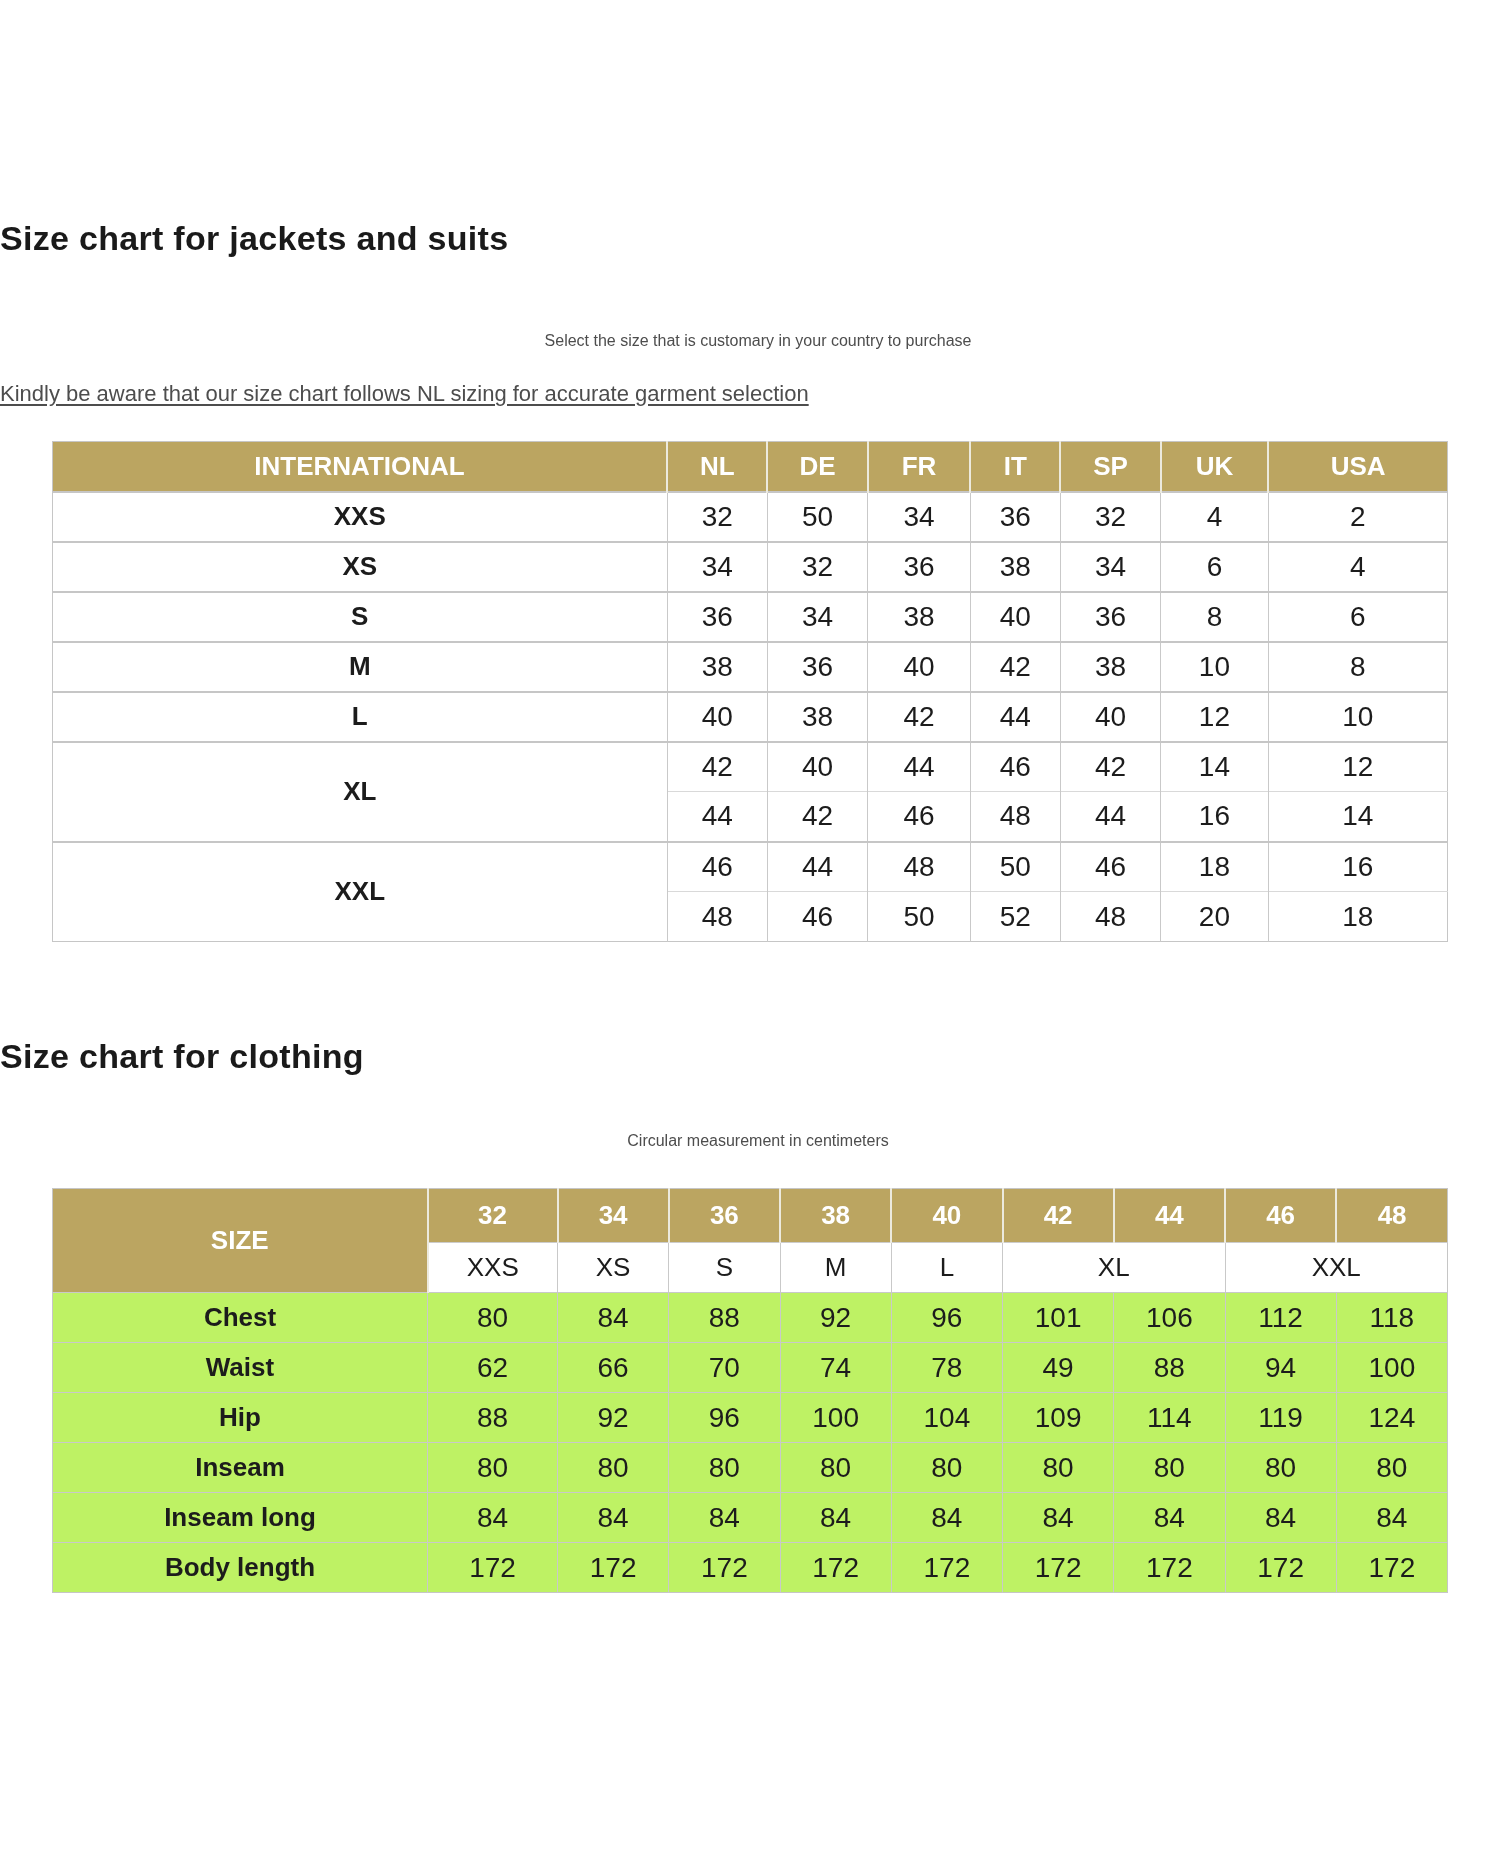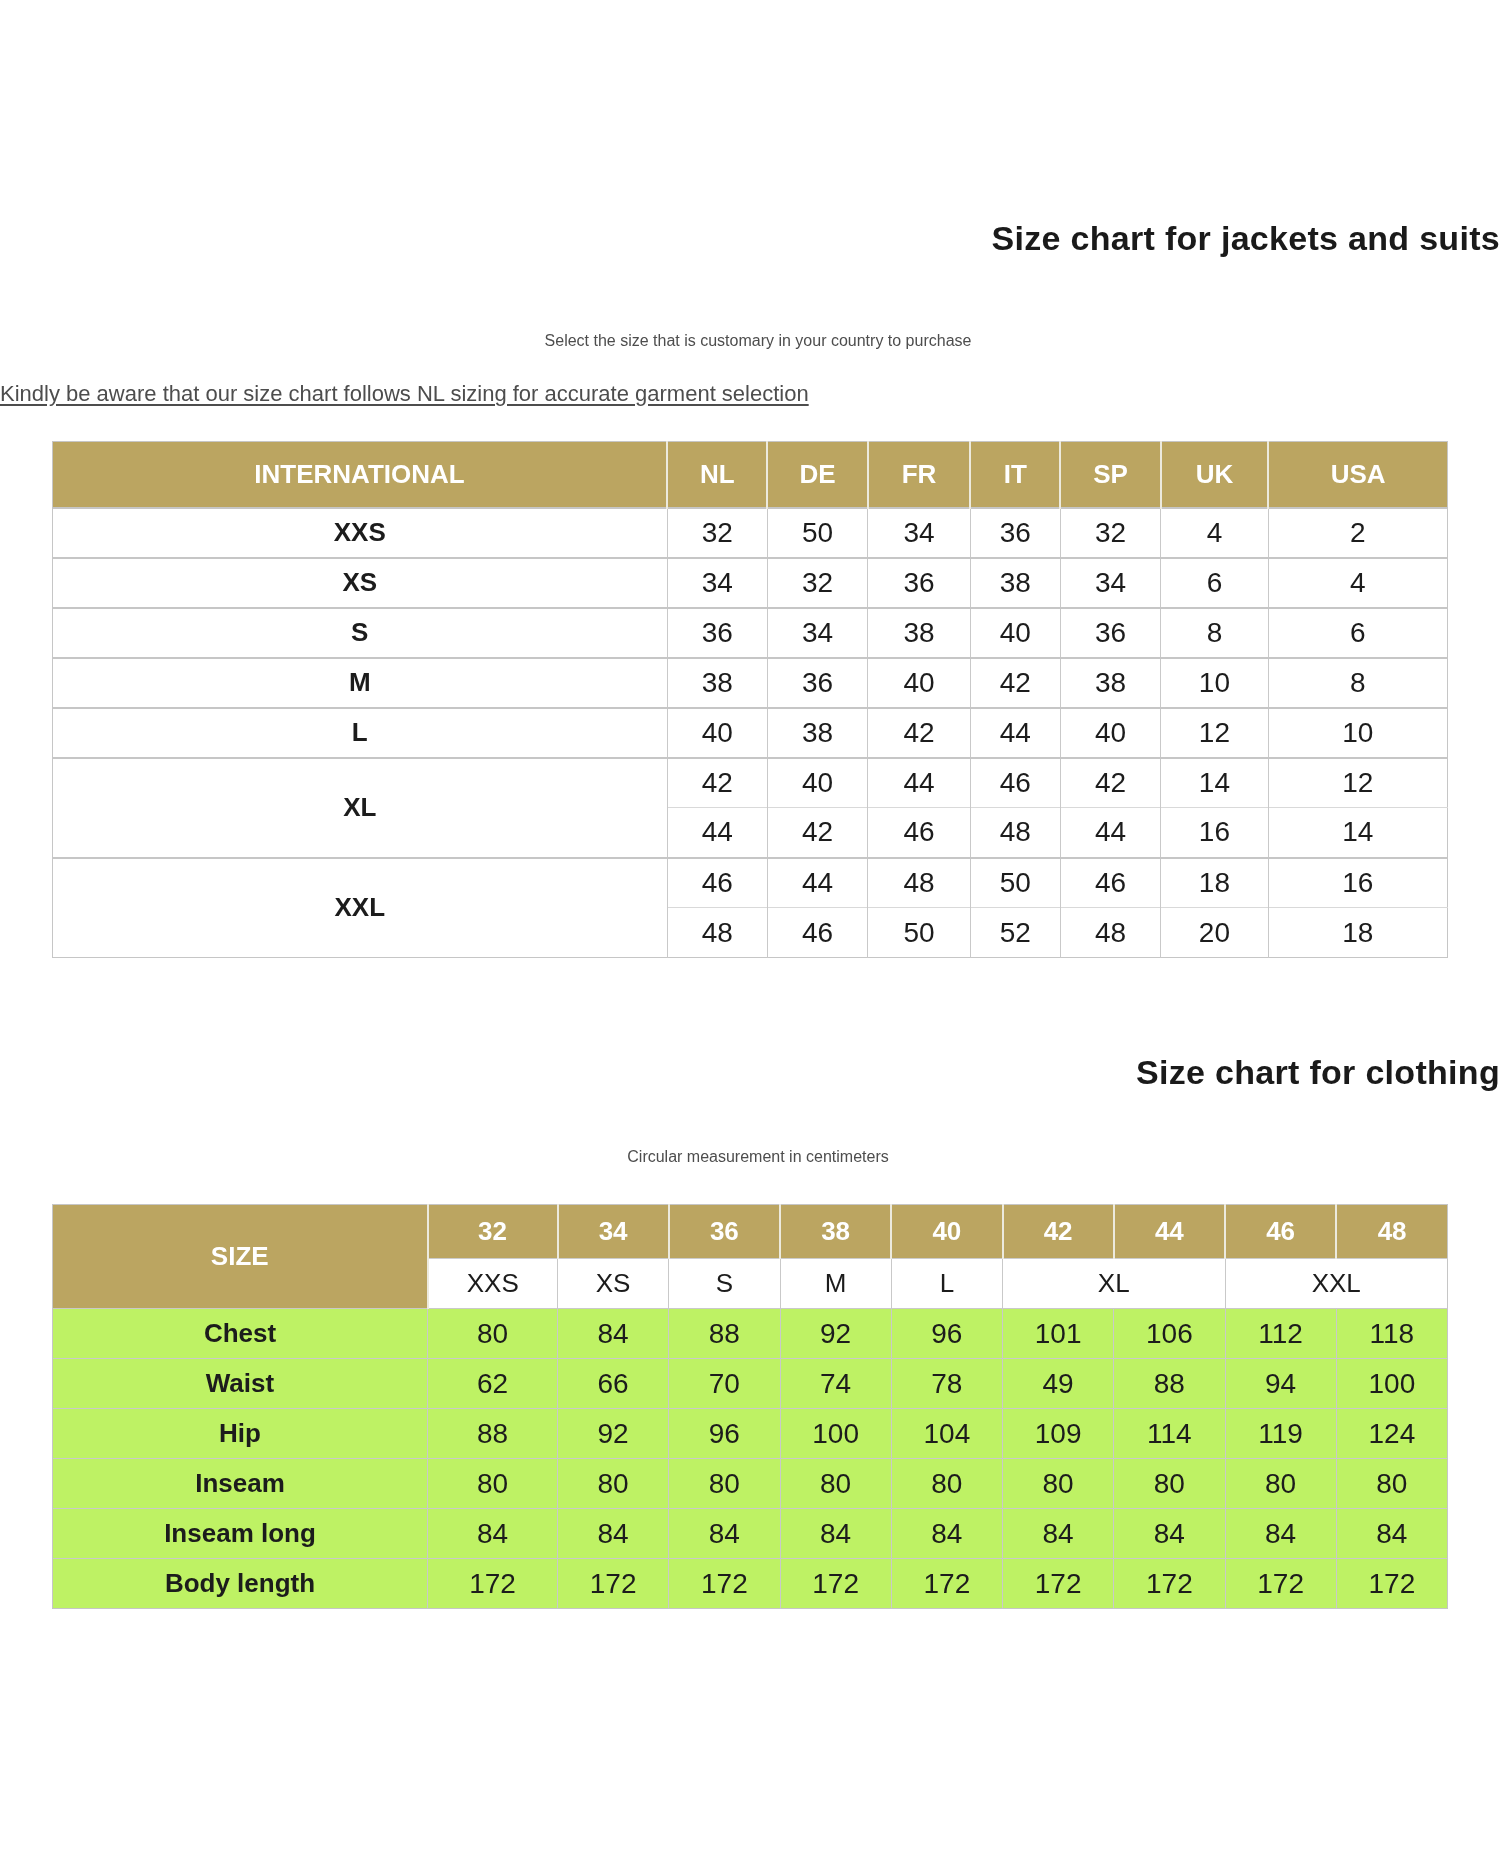--- a/index.html
+++ b/index.html
@@ -8,21 +8,21 @@
   .page {
     width: 1500px;
     height: 1875px;
     background: #ffffff;
     font-family: "Liberation Sans", sans-serif;
     padding-top: 218px;
     overflow: hidden;
   }
   h1.chart-title {
     margin: 0;
-    text-align: right;
+    text-align: left;
     font-size: 34px;
     line-height: 40px;
     font-weight: 700;
     color: #1a1a1a;
     letter-spacing: 0.3px;
   }
   p.subtitle {
     margin: 70px 0 0 16px;
     text-align: center;
     font-size: 16px;
@@ -49,21 +49,21 @@
     text-align: center;
     vertical-align: middle;
     padding: 0;
   }
   
   .t1 thead th {
     background: var(--gold);
     color: #ffffff;
     font-weight: 700;
     font-size: 26px;
-    height: 66px;
+    height: 50px;
     border-right: 2px solid #eceade;
     border-bottom: 1px solid #c6c6c6;
   }
   .t1 thead th:last-child { border-right: none; }
   .t1 tbody td {
     height: 50px;
     font-size: 28px;
     color: #1c1c1c;
     border-right: 1px solid #c9c9c9;
     background: #ffffff;

